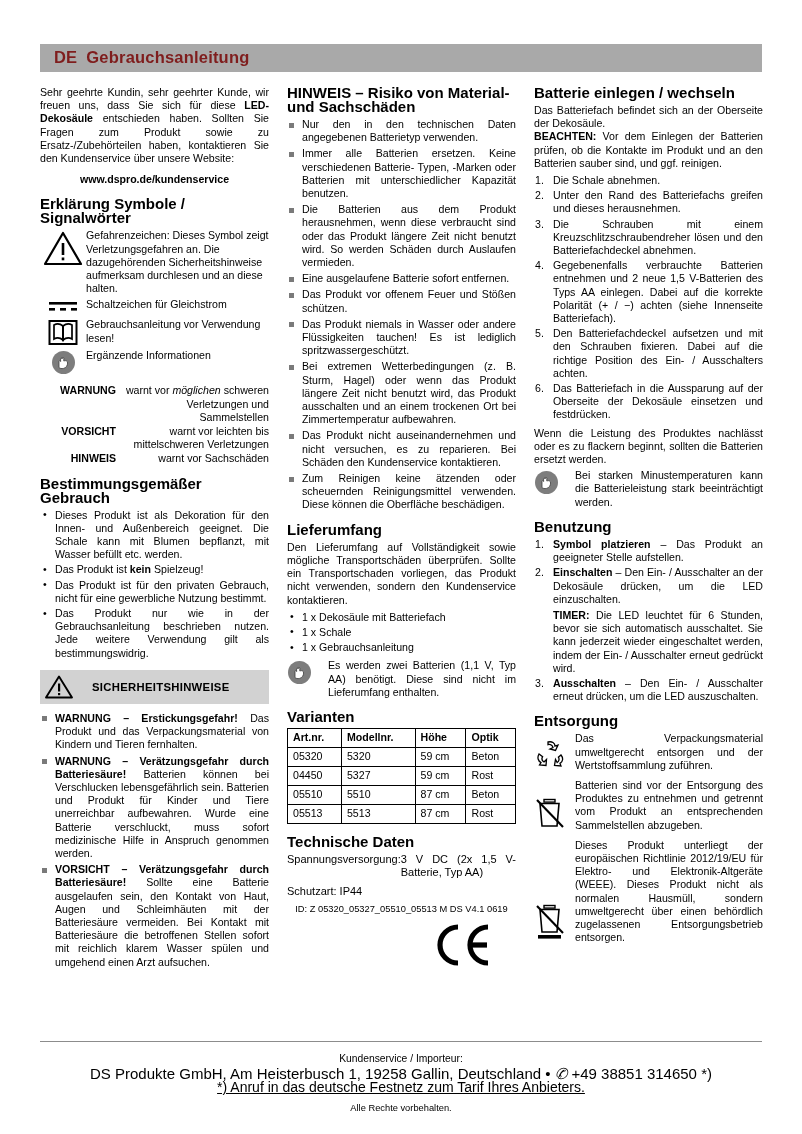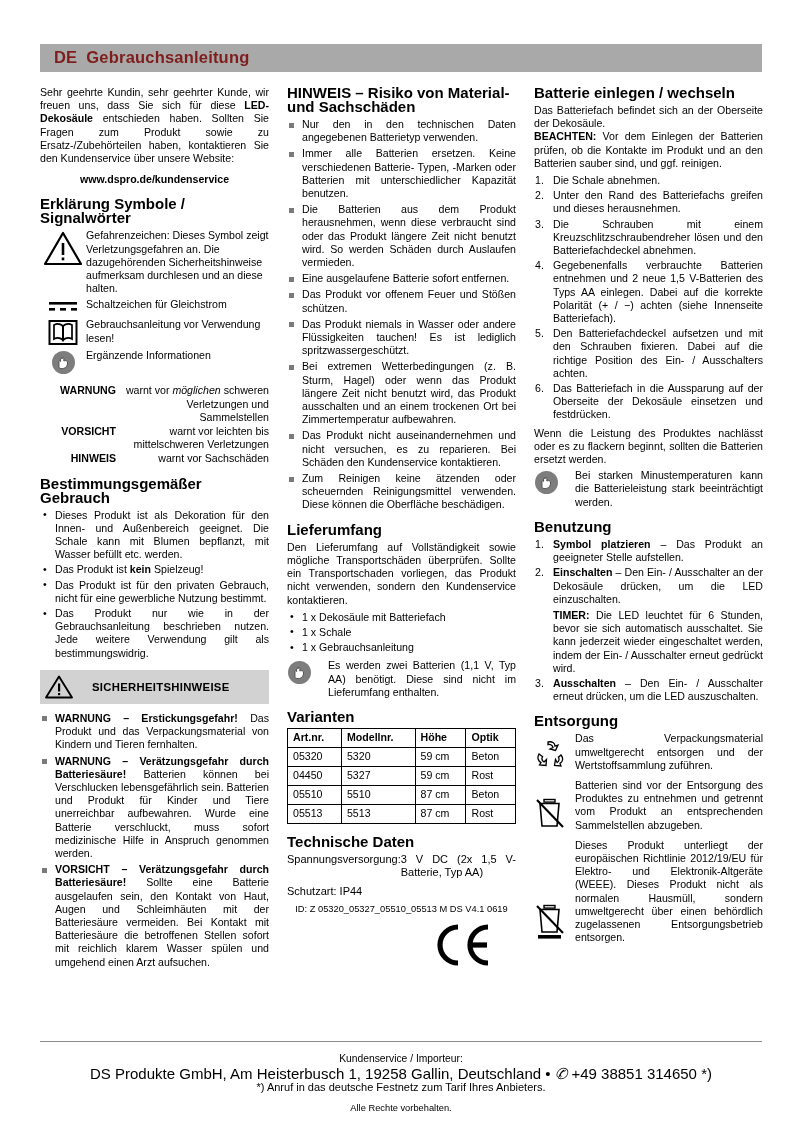--- a/index.html
+++ b/index.html
@@ -257,21 +257,21 @@
     right: 40px;
     bottom: 18px;
     text-align: center;
   }
   .footer .rule {
     border-top: 1px solid #8c8c8c;
     margin-bottom: 10px;
   }
   .footer .f1 { font-size: 10.3px; line-height: 14px; }
   .footer .f2 { font-size: 15px; line-height: 15px; }
-  .footer .f3 { font-size: 11px; line-height: 13px; }
+  .footer .f3 { font-size: 14px; line-height: 13px; text-decoration: underline; }
   .footer .f4 { font-size: 9.3px; line-height: 15px; margin-top: 7px; }
   .phoneglyph { font-style: italic; }
 </style>
 </head>
 <body>
 
 <div class="page">
 
   <div class="titlebar">
     <span class="lang">DE</span><span>Gebrauchsanleitung</span>

